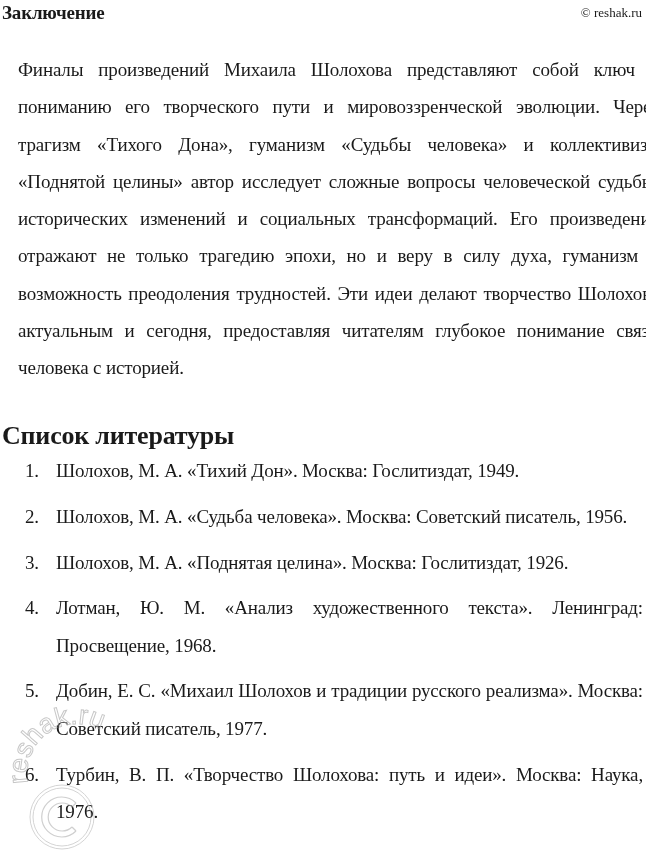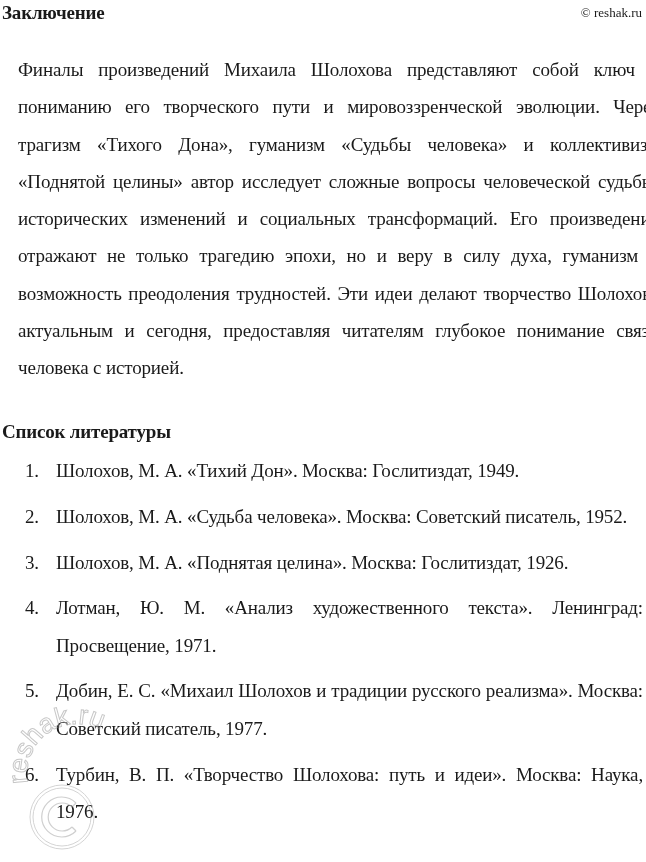--- a/index.html
+++ b/index.html
@@ -49,21 +49,21 @@
       line-height: 37.3px;
       text-align: justify;
       margin: 16px;
       letter-spacing: -0.15px;
     }
     .refs-title {
       position: absolute;
       left: 2px;
       top: 421px;
       font-weight: bold;
-      font-size: 19px;
+      font-size: 26px;
       letter-spacing: -0.2px;
     }
     .refs-list {
       position: absolute;
       left: 0;
       top: 452px;
       width: 646px;
       margin: 0;
       padding: 0;
       list-style: none;
@@ -108,29 +108,29 @@
 
   <div class="refs-title">Список литературы</div>
 
   <ol class="refs-list">
     <li class="ref-item">
       <span class="ref-num">1.</span>
       <span class="ref-text">Шолохов, М. А. «Тихий Дон». Москва: Гослитиздат, 1949.</span>
     </li>
     <li class="ref-item">
       <span class="ref-num">2.</span>
-      <span class="ref-text">Шолохов, М. А. «Судьба человека». Москва: Советский писатель, 1952.</span>
+      <span class="ref-text">Шолохов, М. А. «Судьба человека». Москва: Советский писатель, 1956.</span>
     </li>
     <li class="ref-item">
       <span class="ref-num">3.</span>
       <span class="ref-text">Шолохов, М. А. «Поднятая целина». Москва: Гослитиздат, 1926.</span>
     </li>
     <li class="ref-item">
       <span class="ref-num">4.</span>
-      <span class="ref-text">Лотман, Ю. М. «Анализ художественного текста». Ленинград: Просвещение, 1971.</span>
+      <span class="ref-text">Лотман, Ю. М. «Анализ художественного текста». Ленинград: Просвещение, 1968.</span>
     </li>
     <li class="ref-item">
       <span class="ref-num">5.</span>
       <span class="ref-text">Добин, Е. С. «Михаил Шолохов и традиции русского реализма». Москва: Советский писатель, 1977.</span>
     </li>
     <li class="ref-item">
       <span class="ref-num">6.</span>
       <span class="ref-text">Турбин, В. П. «Творчество Шолохова: путь и идеи». Москва: Наука, 1976.</span>
     </li>
   </ol>

